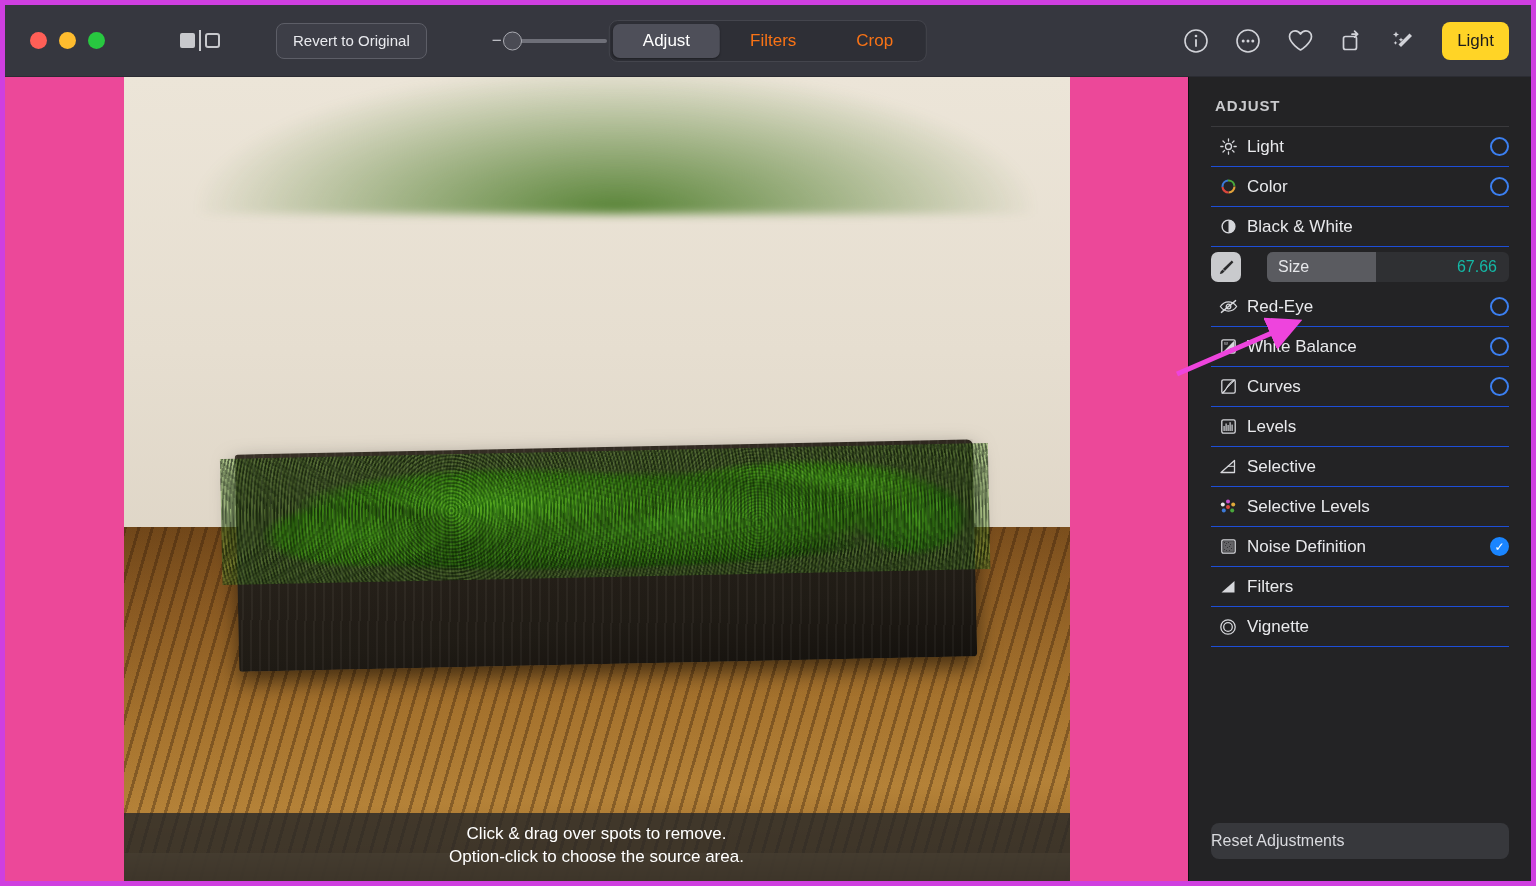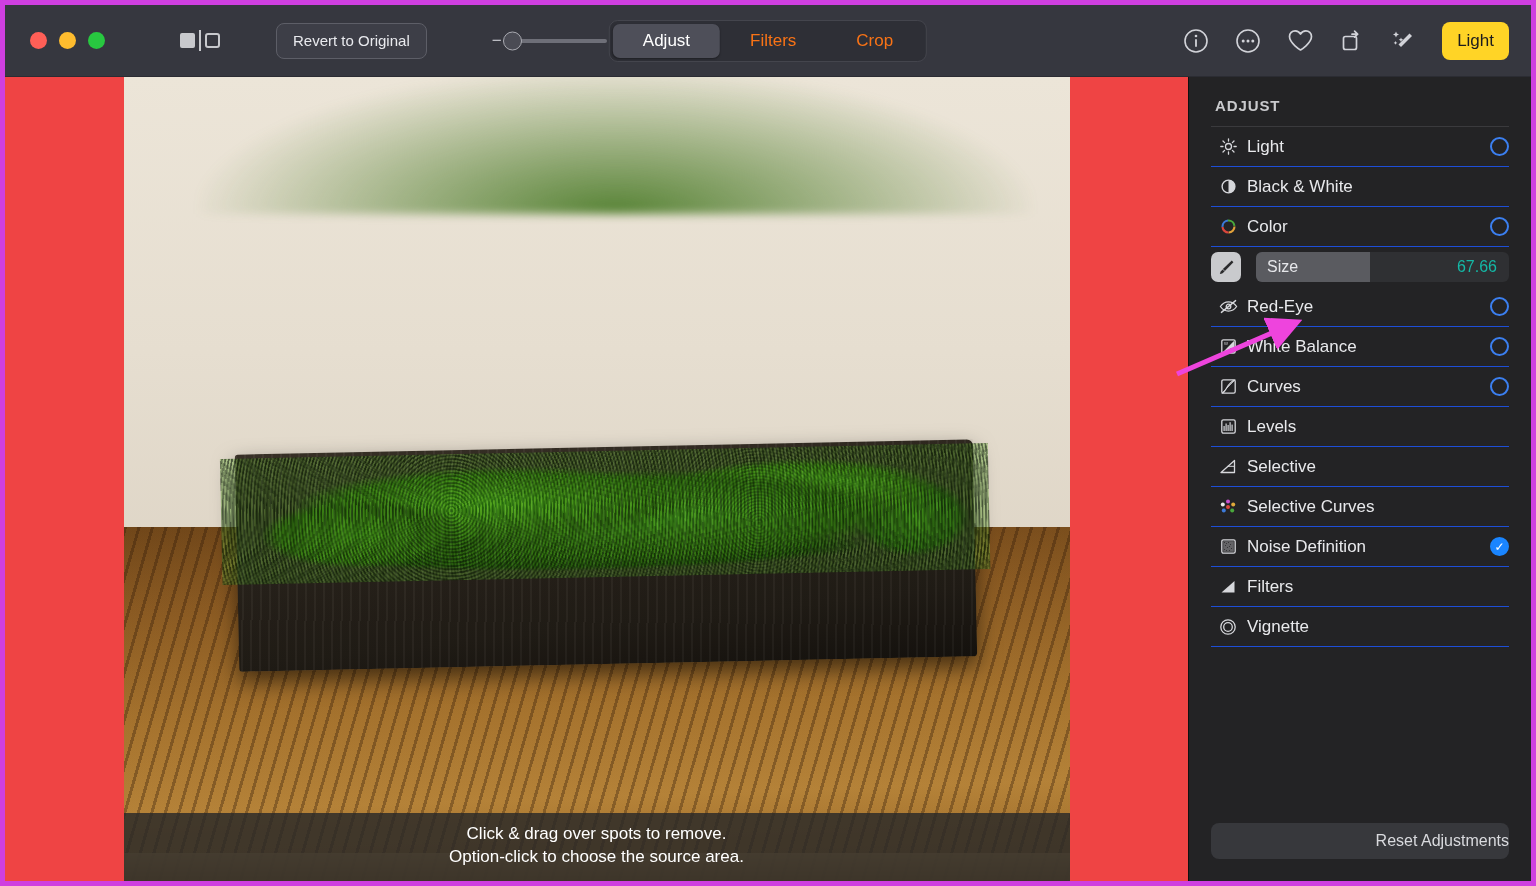--- a/index.html
+++ b/index.html
@@ -65,21 +65,21 @@
   .tool-ic { width:28px; height:28px; color:#d2d3d9; display:flex; align-items:center; justify-content:center; }
   .done-btn {
     background:#ffd426; color:#1c1c1e; font-size:17px; font-weight:400;
     padding:0 15px; height:38px; border-radius:8px;
     display:flex; align-items:center; justify-content:center;
   }
 
   
   .body { flex:1; display:flex; min-height:0; }
 
-  .canvas { flex:1; background:#ef4444; position:relative; display:flex; justify-content:center; }
+  .canvas { flex:1; background:#ec4899; position:relative; display:flex; justify-content:center; }
   .photo-wrap { position:relative; width:946px; height:100%; }
 
   
   .photo { position:absolute; inset:0; overflow:hidden; background:#e8e0d2; }
   .wall {
     position:absolute; left:0; top:0; width:100%; height:62%;
     background:linear-gradient(180deg,#ece5d8 0%,#e6ded0 55%,#ded5c6 100%);
   }
   .table {
     position:absolute; left:0; top:56%; width:100%; height:44%;
@@ -170,32 +170,32 @@
     color:#fff; font-size:12px;
   }
 
   
   .subrow { display:flex; align-items:center; height:40px; padding:2px 0; }
   .brush-chip {
     width:30px; height:30px; border-radius:7px; background:#c9cacd;
     display:flex; align-items:center; justify-content:center; flex:0 0 30px;
   }
   .slider {
-    flex:1; margin-left:15px; height:30px; border-radius:6px;
+    flex:1; margin-left:26px; height:30px; border-radius:6px;
     background:#2f3033; position:relative; display:flex; align-items:center;
     overflow:hidden;
   }
   .slider-fill { position:absolute; left:0; top:0; bottom:0; width:45%; background:#5a5b60; }
   .slider-label { position:relative; font-size:16px; color:#e6e7ea; margin-left:11px; }
   .slider-value { position:relative; margin-left:auto; margin-right:12px; font-size:16px; color:#14b8a6; }
 
   .sidebar-footer { padding:0 0 22px; }
   .reset-btn {
     width:100%; height:36px; border-radius:8px; background:#37383c;
-    color:#d9dade; font-size:16px; display:flex; align-items:center; justify-content:flex-end;
+    color:#d9dade; font-size:16px; display:flex; align-items:center; justify-content:flex-start;
   }
 
   
   .anno { position:absolute; inset:0; pointer-events:none; z-index:60; }
 </style>
 </head>
 <body>
 
 <div class="app">
 
@@ -316,39 +316,39 @@
               </svg>
           </span>
           <span class="row-label">Light</span>
           <span class="toggle"></span>
         </div>
 
         <div class="row">
           <span class="chev">›</span>
           <span class="row-icon">
             <svg width="17" height="17" viewBox="0 0 17 17">
-                <circle cx="8.5" cy="8.5" r="6.4" fill="none" stroke="#d6d7db" stroke-width="1.4"></circle>
-                <path d="M8.5 2.1a6.4 6.4 0 0 1 0 12.8z" fill="#d6d7db"></path>
-              </svg>
-          </span>
-          <span class="row-label">Black &amp; White</span>
-        </div>
-
-        <div class="row">
-          <span class="chev">›</span>
-          <span class="row-icon">
-            <svg width="17" height="17" viewBox="0 0 17 17">
               <circle cx="8.5" cy="8.5" r="6" fill="none" stroke="#e2a13a" stroke-width="2.1" stroke-dasharray="9 28"></circle>
               <circle cx="8.5" cy="8.5" r="6" fill="none" stroke="#d9463c" stroke-width="2.1" stroke-dasharray="9 28" stroke-dashoffset="-9"></circle>
               <circle cx="8.5" cy="8.5" r="6" fill="none" stroke="#3c7ad9" stroke-width="2.1" stroke-dasharray="9 28" stroke-dashoffset="-18"></circle>
               <circle cx="8.5" cy="8.5" r="6" fill="none" stroke="#4aa83c" stroke-width="2.1" stroke-dasharray="9 28" stroke-dashoffset="-27"></circle>
             </svg>
           </span>
           <span class="row-label">Color</span>
           <span class="toggle"></span>
+        </div>
+
+        <div class="row">
+          <span class="chev">›</span>
+          <span class="row-icon">
+            <svg width="17" height="17" viewBox="0 0 17 17">
+                <circle cx="8.5" cy="8.5" r="6.4" fill="none" stroke="#d6d7db" stroke-width="1.4"></circle>
+                <path d="M8.5 2.1a6.4 6.4 0 0 1 0 12.8z" fill="#d6d7db"></path>
+              </svg>
+          </span>
+          <span class="row-label">Black &amp; White</span>
         </div>
 
 
         <div class="subrow">
           <span class="brush-chip">
             <svg width="19" height="19" viewBox="0 0 19 19">
                 <path d="M14.8 2.6 16.4 4.2 7.9 13.1 5.9 11.1z" fill="#2a2a2c"></path>
                 <path d="M5.6 11.4 7.6 13.4 5.2 15.6 2.9 16.1 3.5 13.7z" fill="#2a2a2c"></path>
               </svg>
           </span>
@@ -432,21 +432,21 @@
           <span class="row-icon">
             <svg width="18" height="18" viewBox="0 0 18 18">
                 <circle cx="9" cy="3.4" r="2" fill="#c94fd0"></circle>
                 <circle cx="14.2" cy="6.6" r="2" fill="#e0a93a"></circle>
                 <circle cx="13.2" cy="12.6" r="2" fill="#4aa83c"></circle>
                 <circle cx="4.8" cy="12.6" r="2" fill="#3c7ad9"></circle>
                 <circle cx="3.8" cy="6.6" r="2" fill="#e8e8ea"></circle>
                 <circle cx="9" cy="9" r="2" fill="#d9463c"></circle>
               </svg>
           </span>
-          <span class="row-label">Selective Curves</span>
+          <span class="row-label">Selective Levels</span>
         </div>
 
         <div class="row">
           <span class="chev">›</span>
           <span class="row-icon">
             <svg width="17" height="17" viewBox="0 0 17 17">
                 <rect x="1.8" y="1.8" width="13.4" height="13.4" rx="1.6" fill="none" stroke="#d6d7db" stroke-width="1.3"></rect>
                 <rect x="3.2" y="3.2" width="10.6" height="10.6" fill="#9a9b9f" opacity=".55"></rect>
                 <g fill="#2a2a2c" opacity=".8">
                   <rect x="4" y="4" width="1" height="1"></rect>

